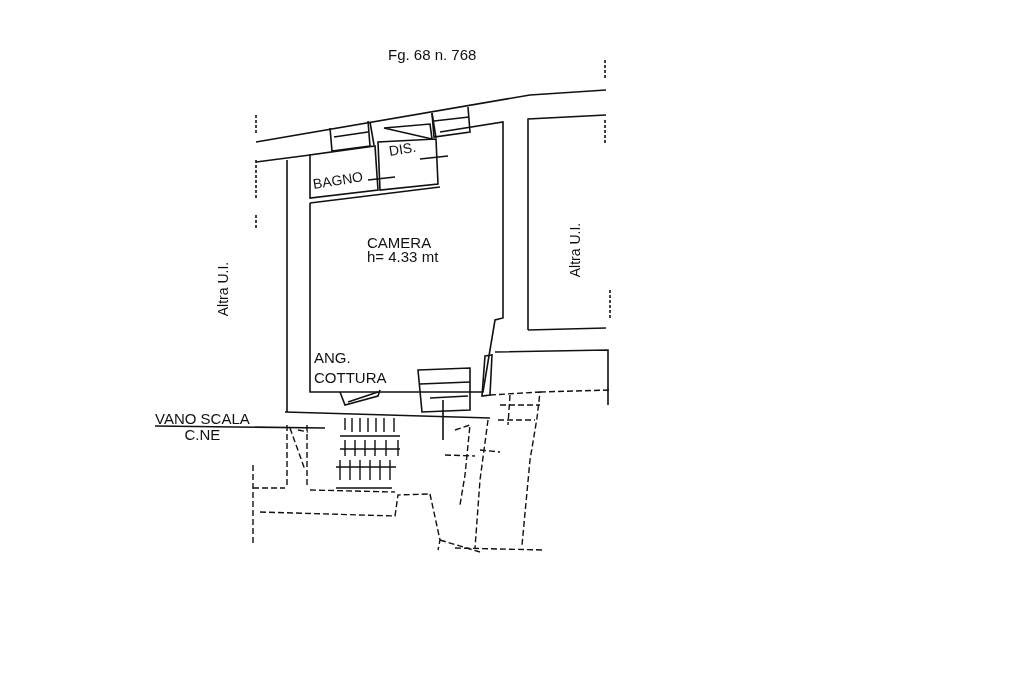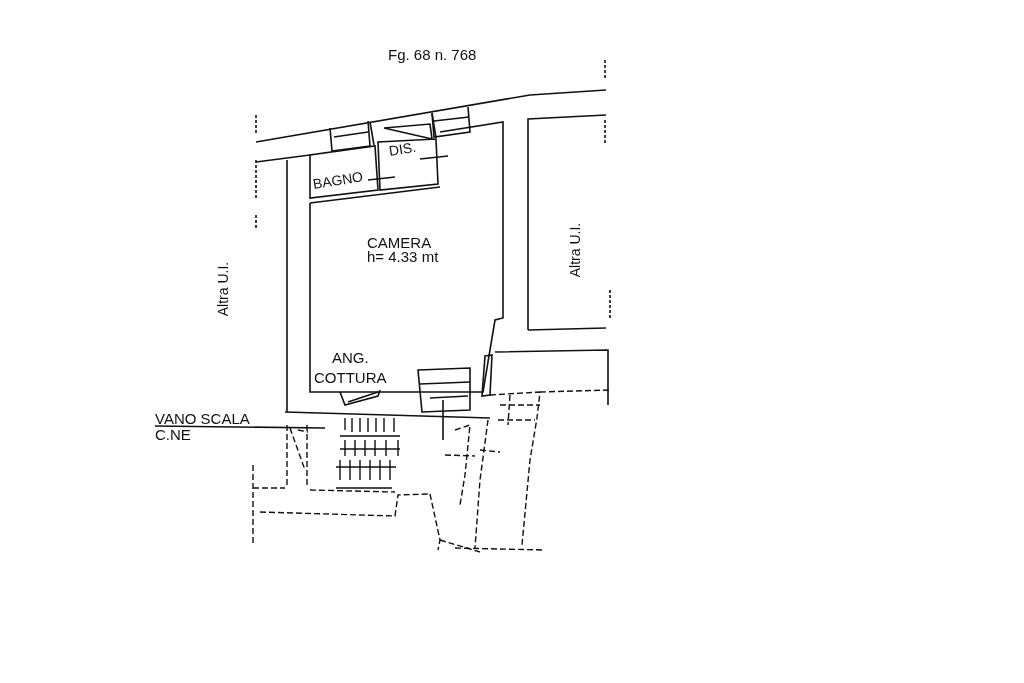--- a/index.html
+++ b/index.html
@@ -3,22 +3,22 @@
   <meta charset="utf-8">
   <style>
     html, body { margin: 0; padding: 0; background: #ffffff; }
     body { width: 1024px; height: 683px; position: relative; overflow: hidden; }
     .plan { position: absolute; left: 0; top: 0; width: 1024px; height: 683px; }
     .lbl { position: absolute; font-family: "Liberation Sans", sans-serif; color: #111; white-space: nowrap; line-height: 1; }
     .title { left: 356px; top: 47px; font-size: 15px; margin-left: 32px; }
     .camera { left: 367px; top: 236px; font-size: 15px; line-height: 14px; }
     .bagno { left: 314px; top: 177px; font-size: 14px; transform: rotate(-9deg); transform-origin: left bottom; }
     .dis { left: 390px; top: 144px; font-size: 14px; transform: rotate(-9deg); transform-origin: left bottom; }
-    .ang { left: 314px; top: 348px; font-size: 15px; line-height: 20px; text-align: center; }
-    .vano { left: 155px; top: 411px; font-size: 15px; line-height: 16px; }
+    .ang { left: 314px; top: 348px; font-size: 15px; line-height: 20px; }
+    .vano { left: 155px; top: 411px; font-size: 15px; line-height: 16px; text-align: center; }
     .altra-l { left: 196px; top: 282px; font-size: 14px; transform: rotate(-90deg); transform-origin: center; }
     .altra-r { left: 548px; top: 243px; font-size: 14px; transform: rotate(-90deg); transform-origin: center; }
   </style>
 </head>
 <body>
 
 <svg class="plan" viewBox="0 0 1024 683" xmlns="http://www.w3.org/2000/svg">
   <g stroke="#111" fill="none" stroke-width="1.6">
 
     <path d="M256 142 L530 95 L606 90"></path>

